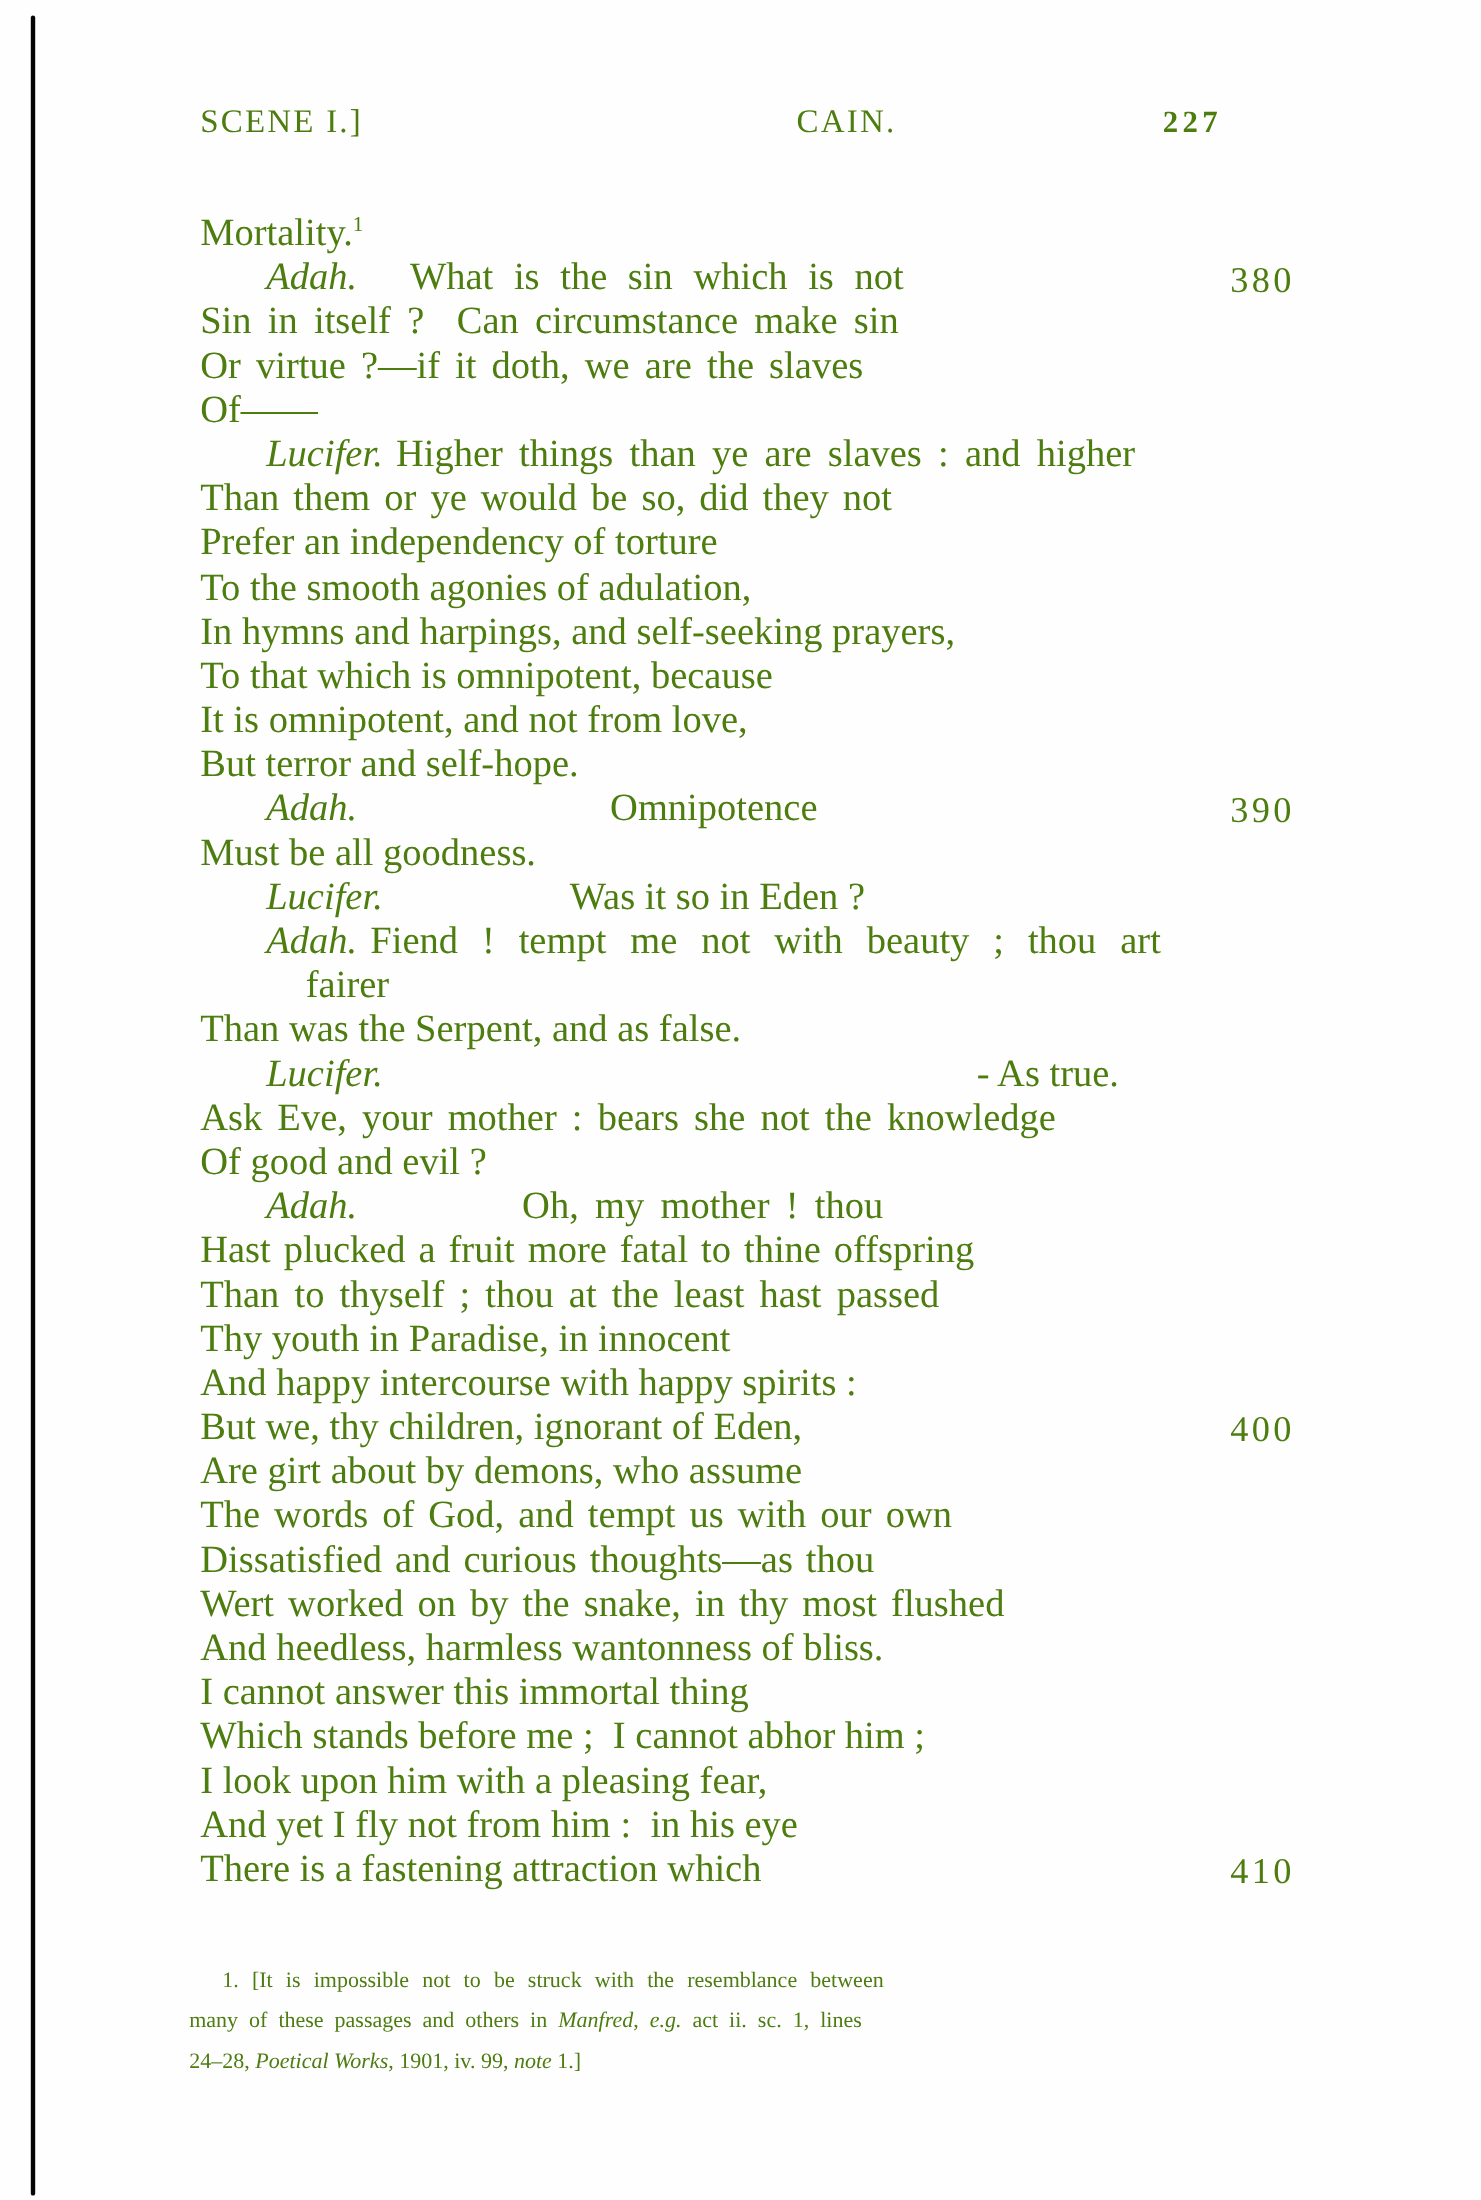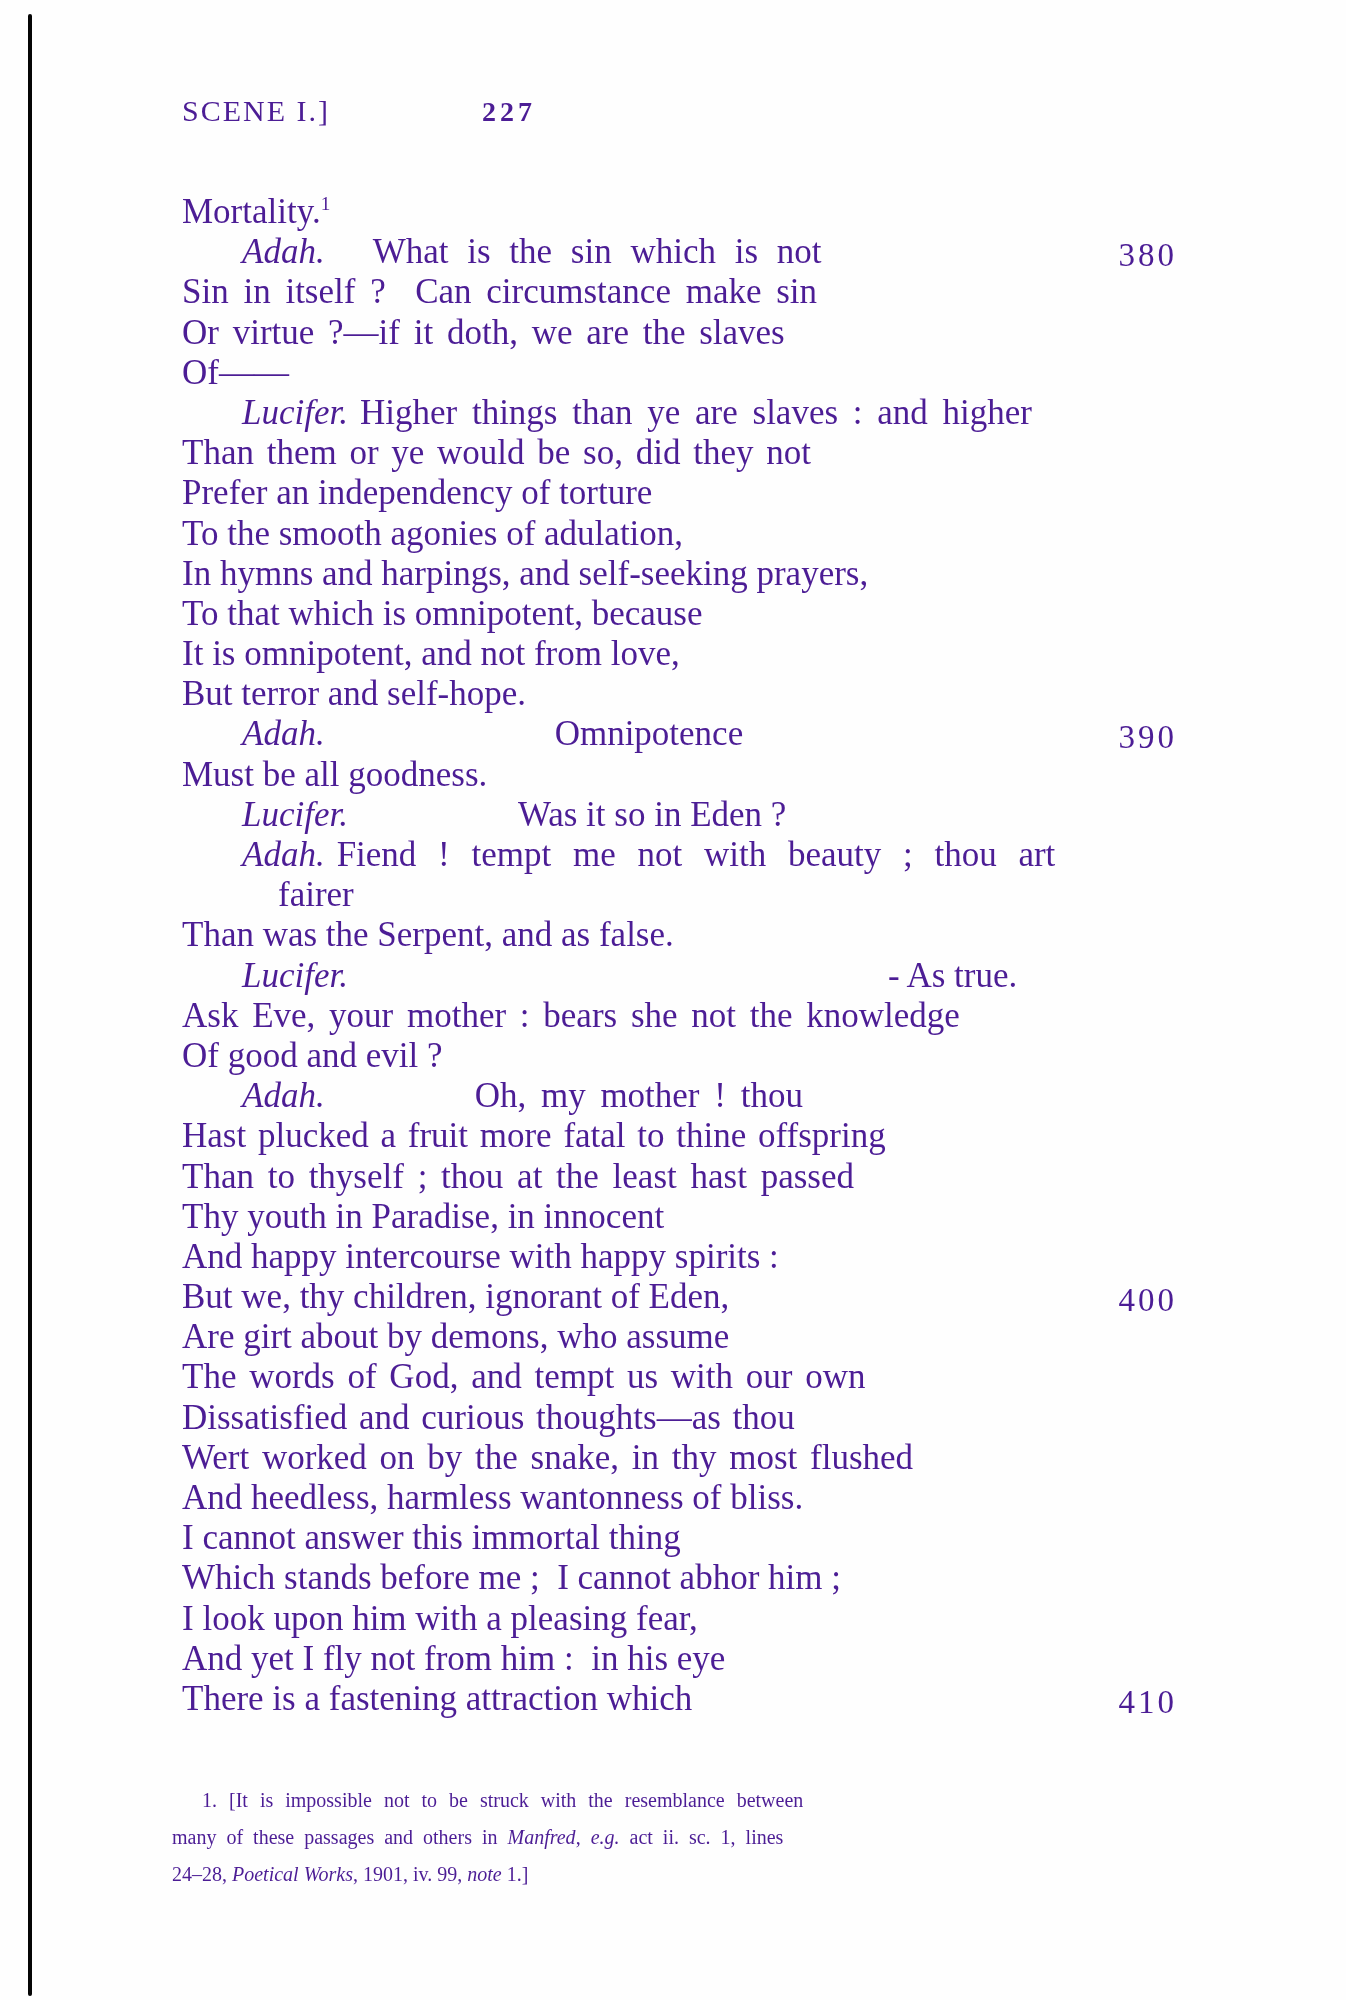--- a/index.html
+++ b/index.html
@@ -1,20 +1,20 @@
 <!DOCTYPE html>
 <html><head>
 <meta charset="utf-8">
 <style>
   html,body { margin:0; padding:0; background:#ffffff; }
   .page {
     position:relative;
     width:1346px; height:2000px;
     background:#fefefe;
-    color:#4c1d95;
+    color:#4d7c0f;
     font-family:"Liberation Serif", serif;
     overflow:hidden;
   }
   .binding {
     position:absolute;
     left:28px; top:14px;
     width:4px; height:1982px;
     background:#050505;
     border-radius:2px;
   }
@@ -61,19 +61,20 @@
   .fline i { font-style:italic; }
 </style>
 </head>
 <body>
 
 <div class="page">
   <div class="binding"></div>
 
   <div class="header">
     <span class="h-left">SCENE I.]</span>
+    <span class="h-center">CAIN.</span>
     <span class="h-right">227</span>
   </div>
 
   <div class="body-lines"><div class="line"><span class="t">Mortality.<sup>1</sup></span></div><div class="line" style="word-spacing: 10px;"><span class="t" style="padding-left: 36px;"><i class="sp">Adah.</i><span style="display: inline-block; width: 48px;"></span>What is the sin which is not</span><span class="num">380</span></div><div class="line" style="word-spacing: 6px;"><span class="t">Sin in itself ?  Can circumstance make sin</span></div><div class="line" style="word-spacing: 5px;"><span class="t">Or virtue ?—if it doth, we are the slaves</span></div><div class="line"><span class="t">Of——</span></div><div class="line" style="word-spacing: 6px;"><span class="t" style="padding-left: 36px;"><i class="sp">Lucifer.</i><span style="display: inline-block; width: 12px;"></span>Higher things than ye are slaves : and higher</span></div><div class="line" style="word-spacing: 4px;"><span class="t">Than them or ye would be so, did they not</span></div><div class="line"><span class="t">Prefer an independency of torture</span></div><div class="line"><span class="t">To the smooth agonies of adulation,</span></div><div class="line"><span class="t">In hymns and harpings, and self-seeking prayers,</span></div><div class="line"><span class="t">To that which is omnipotent, because</span></div><div class="line"><span class="t">It is omnipotent, and not from love,</span></div><div class="line"><span class="t">But terror and self-hope.</span></div><div class="line"><span class="t" style="padding-left: 36px;"><i class="sp">Adah.</i><span style="display: inline-block; width: 230px;"></span>Omnipotence</span><span class="num">390</span></div><div class="line"><span class="t">Must be all goodness.</span></div><div class="line"><span class="t" style="padding-left: 36px;"><i class="sp">Lucifer.</i><span style="display: inline-block; width: 170px;"></span>Was it so in Eden ?</span></div><div class="line" style="word-spacing: 13px;"><span class="t" style="padding-left: 36px;"><i class="sp">Adah.</i><span style="display: inline-block; width: 12px;"></span>Fiend ! tempt me not with beauty ; thou art</span></div><div class="line"><span class="t" style="padding-left: 96px;">fairer</span></div><div class="line"><span class="t">Than was the Serpent, and as false.</span></div><div class="line"><span class="t" style="padding-left: 36px;"><i class="sp">Lucifer.</i><span style="display: inline-block; width: 540px;"></span>- As true.</span></div><div class="line" style="word-spacing: 5px;"><span class="t">Ask Eve, your mother : bears she not the knowledge</span></div><div class="line"><span class="t">Of good and evil ?</span></div><div class="line" style="word-spacing: 6px;"><span class="t" style="padding-left: 36px;"><i class="sp">Adah.</i><span style="display: inline-block; width: 150px;"></span>Oh, my mother ! thou</span></div><div class="line" style="word-spacing: 3px;"><span class="t">Hast plucked a fruit more fatal to thine offspring</span></div><div class="line" style="word-spacing: 5px;"><span class="t">Than to thyself ; thou at the least hast passed</span></div><div class="line"><span class="t">Thy youth in Paradise, in innocent</span></div><div class="line"><span class="t">And happy intercourse with happy spirits :</span></div><div class="line"><span class="t">But we, thy children, ignorant of Eden,</span><span class="num">400</span></div><div class="line"><span class="t">Are girt about by demons, who assume</span></div><div class="line" style="word-spacing: 4px;"><span class="t">The words of God, and tempt us with our own</span></div><div class="line" style="word-spacing: 3px;"><span class="t">Dissatisfied and curious thoughts—as thou</span></div><div class="line" style="word-spacing: 4px;"><span class="t">Wert worked on by the snake, in thy most flushed</span></div><div class="line"><span class="t">And heedless, harmless wantonness of bliss.</span></div><div class="line"><span class="t">I cannot answer this immortal thing</span></div><div class="line"><span class="t">Which stands before me ;  I cannot abhor him ;</span></div><div class="line"><span class="t">I look upon him with a pleasing fear,</span></div><div class="line"><span class="t">And yet I fly not from him :  in his eye</span></div><div class="line"><span class="t">There is a fastening attraction which</span><span class="num">410</span></div></div>
 
   <div class="footnote"><div class="fline" style="word-spacing: 7px; padding-left: 30px;"><span>1. [It is impossible not to be struck with the resemblance between</span></div><div class="fline" style="word-spacing: 5px;"><span>many of these passages and others in </span><i>Manfred</i><span>, </span><i>e.g.</i><span> act ii. sc. 1, lines</span></div><div class="fline"><span>24–28, </span><i>Poetical Works</i><span>, 1901, iv. 99, </span><i>note</i><span> 1.]</span></div></div>
 </div>
 
 </body></html>

